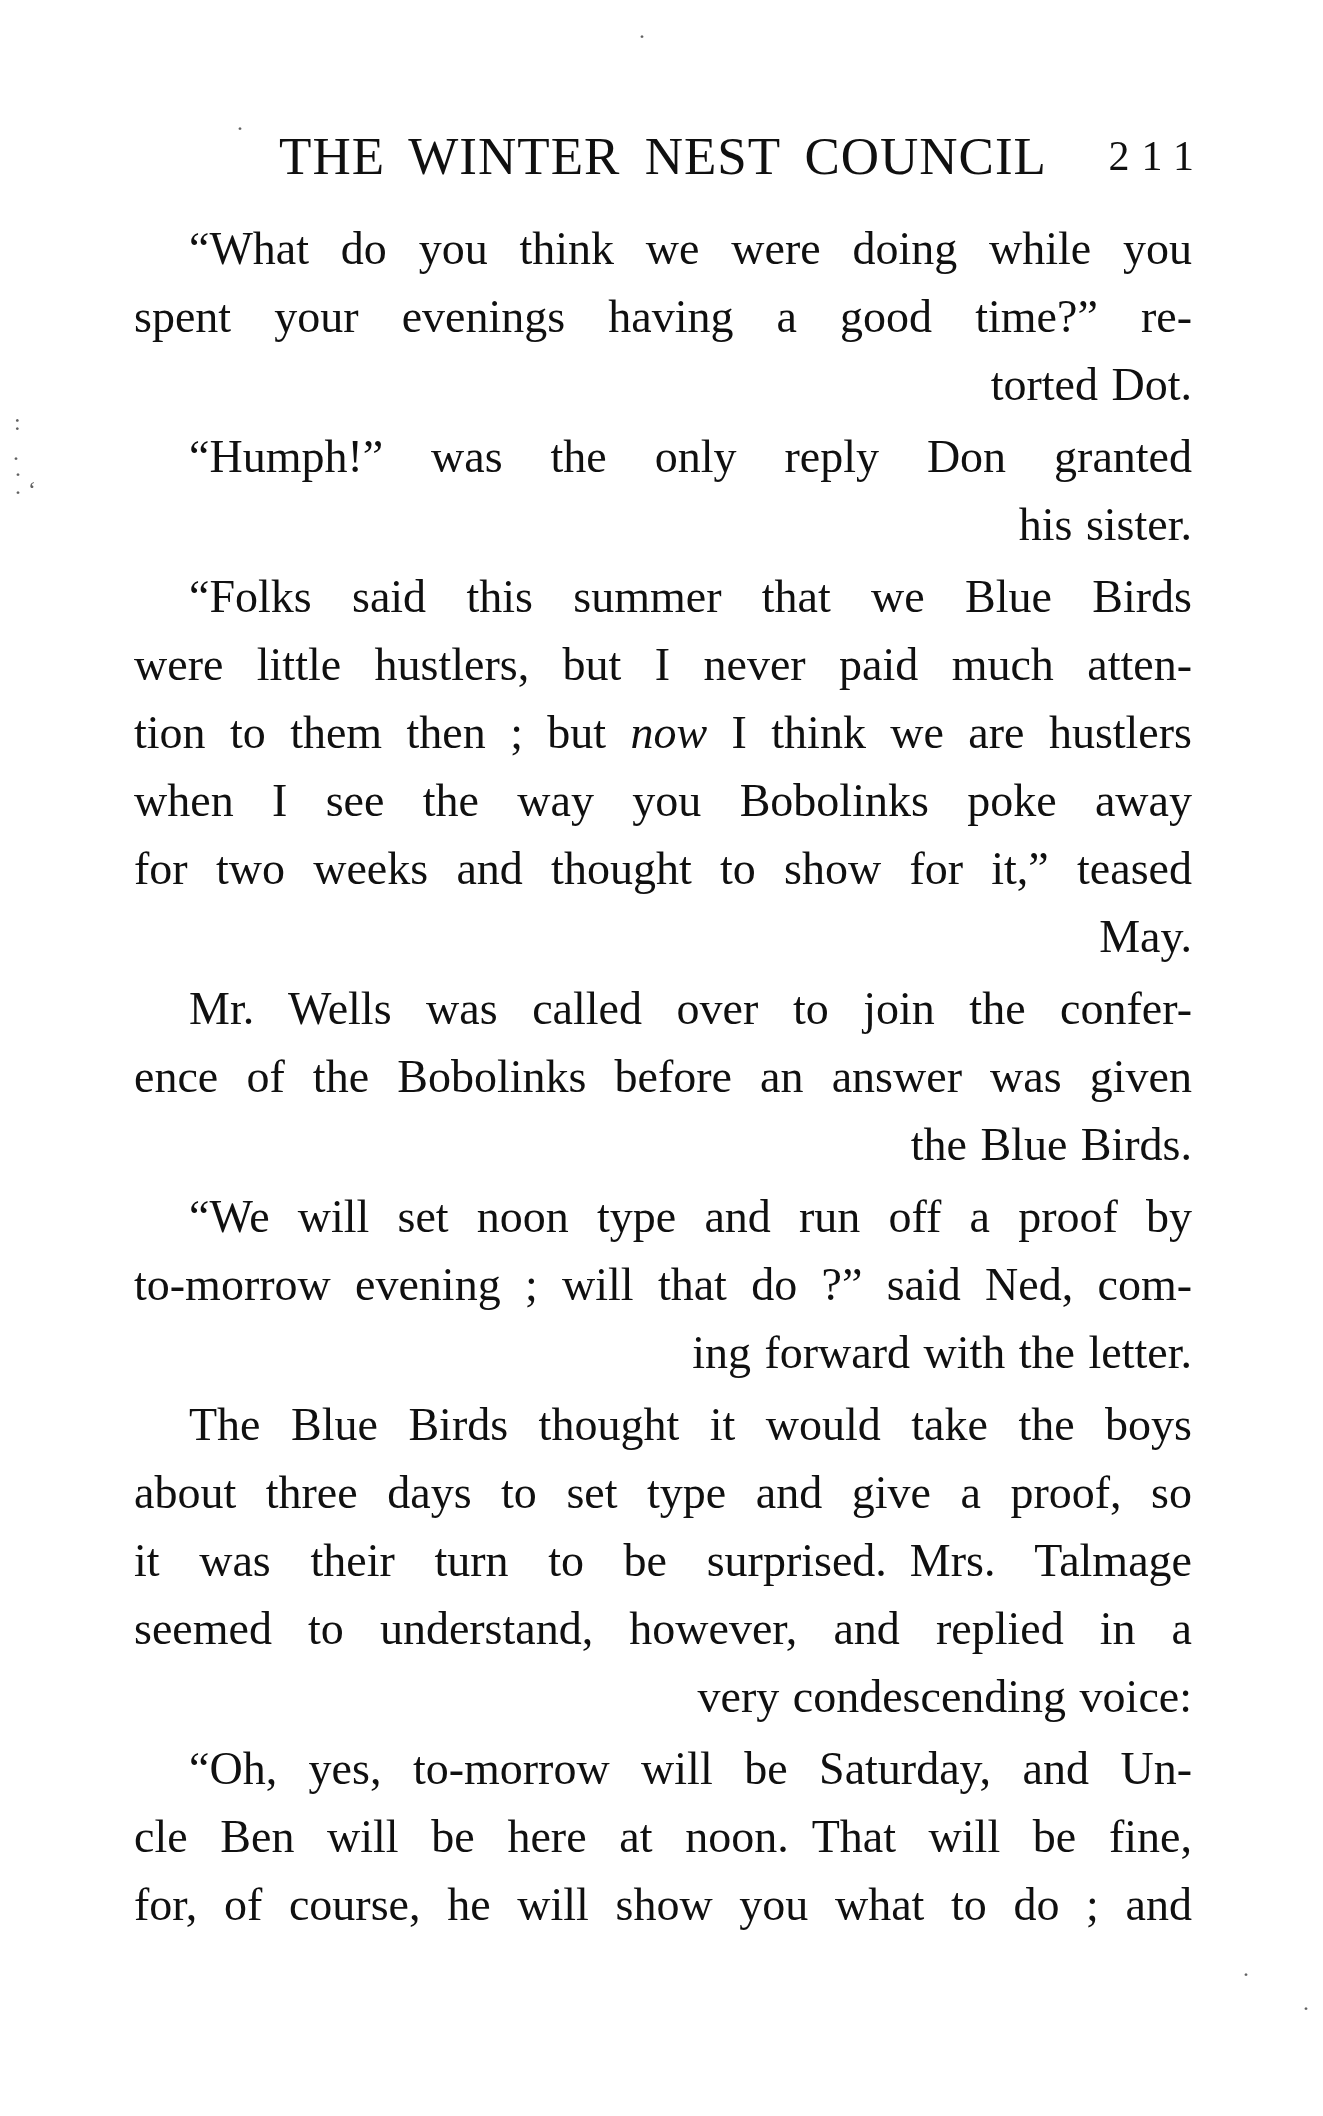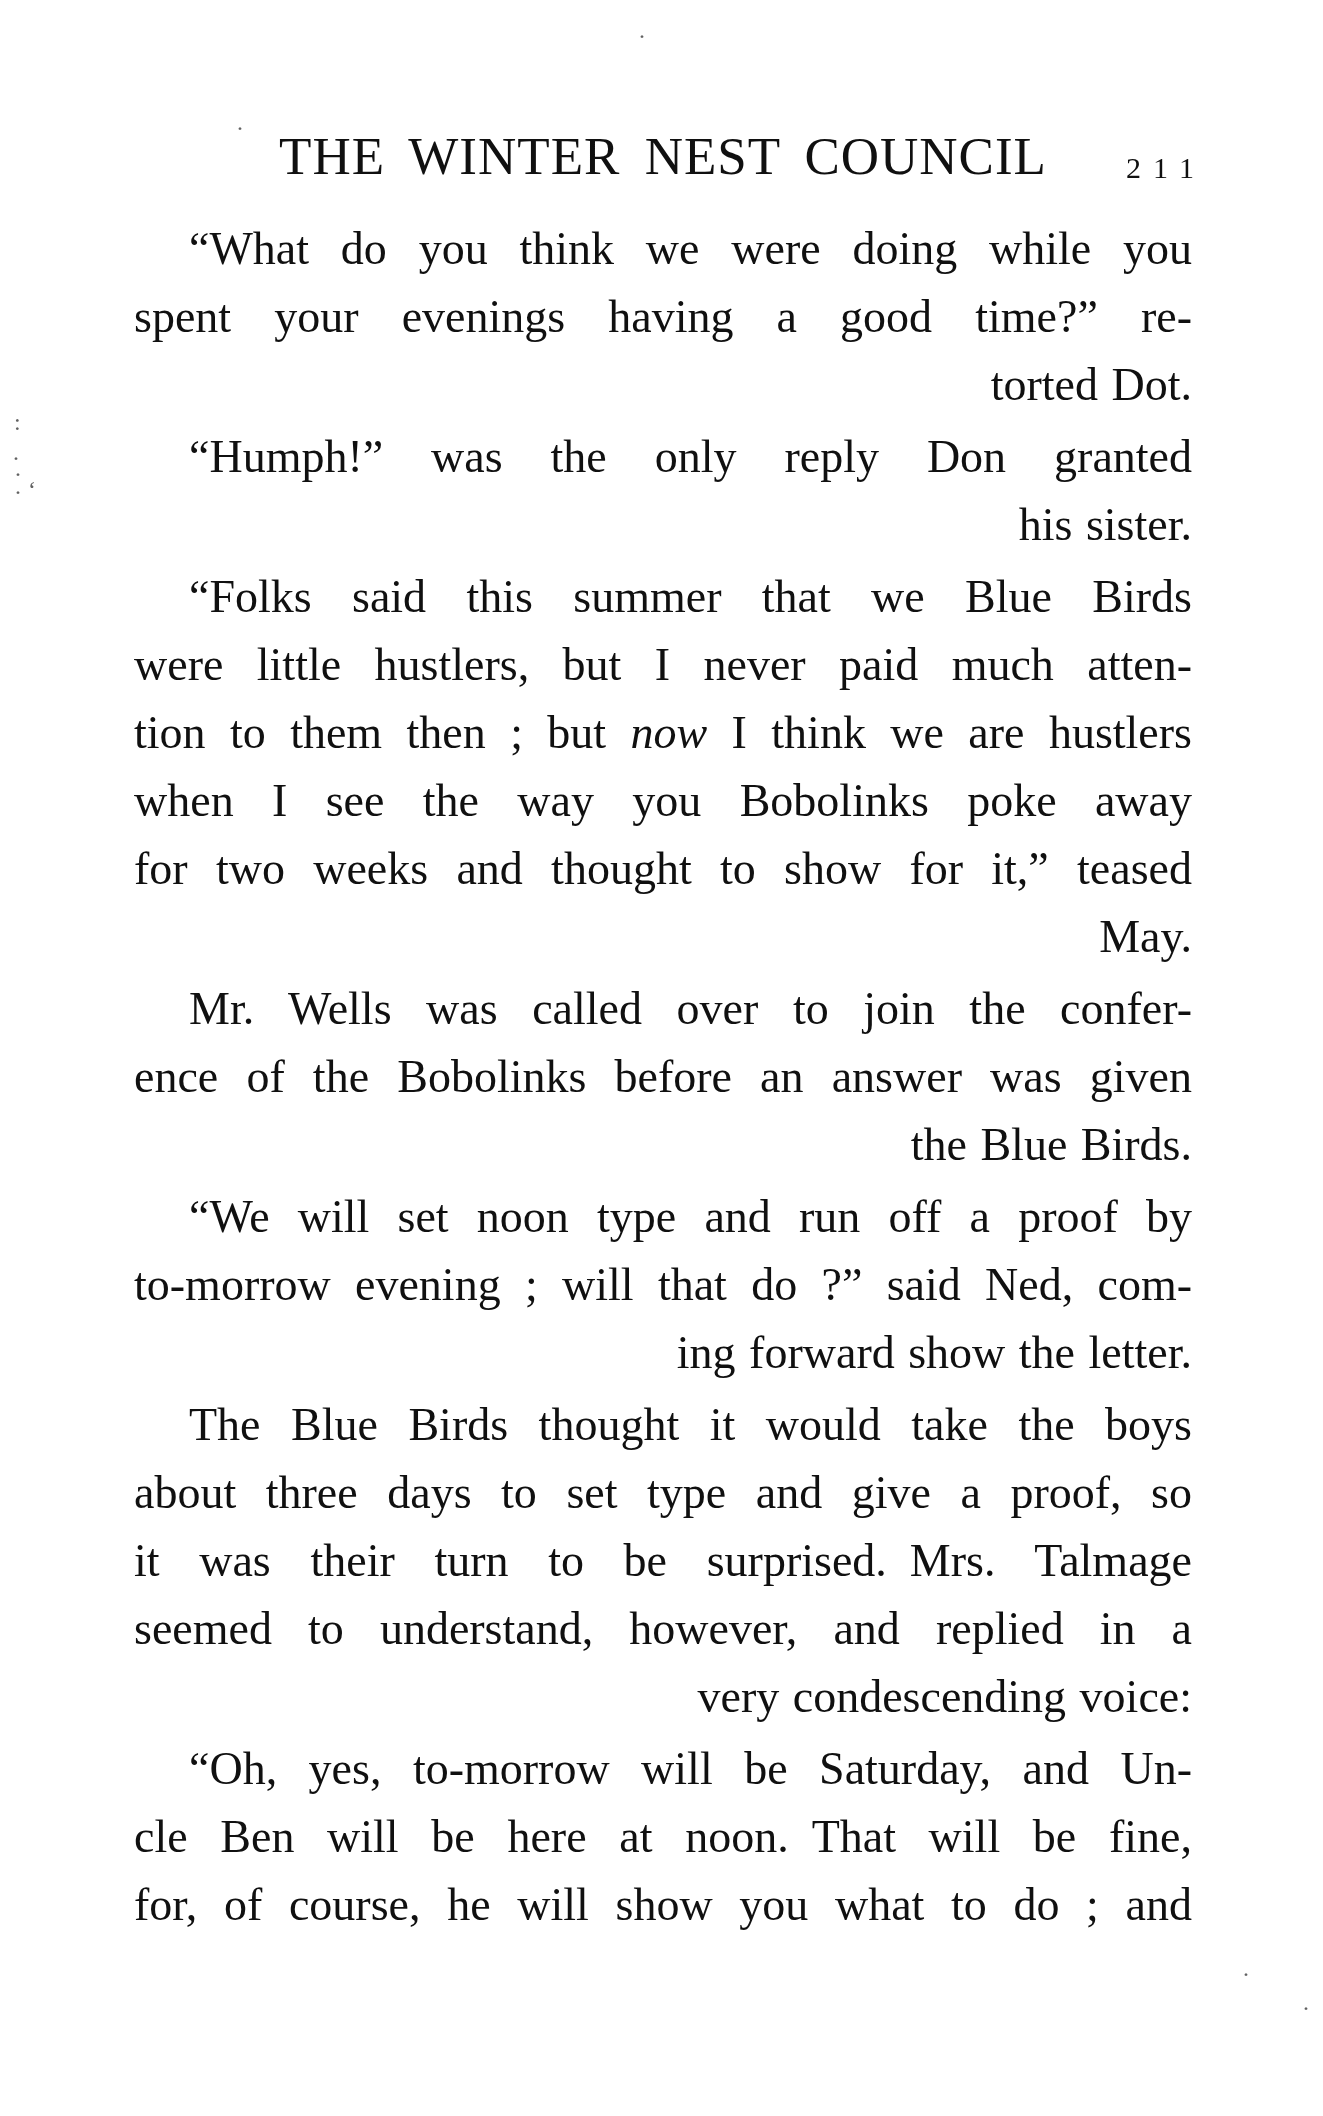--- a/index.html
+++ b/index.html
@@ -24,22 +24,22 @@
     text-align: center;
     font-size: 53px;
     line-height: 60px;
     letter-spacing: 1px;
     word-spacing: 10px;
     white-space: nowrap;
   }
   .page-number {
     position: absolute;
     right: -10px;
-    top: 12px;
-    font-size: 30px;
+    top: 0;
+    font-size: 42px;
     line-height: 60px;
     letter-spacing: 12px;
     font-variant-numeric: oldstyle-nums;
   }
   .page-body {
     position: absolute;
     left: 130px;
     top: 211px;
     width: 1066px;
   }
@@ -94,21 +94,21 @@
       <div class="line">May.</div>
     </div>
     <div class="paragraph">
       <div class="line just indent">Mr. Wells was called over to join the confer-</div>
       <div class="line just">ence of the Bobolinks before an answer was given</div>
       <div class="line">the Blue Birds.</div>
     </div>
     <div class="paragraph">
       <div class="line just indent">“We will set noon type and run off a proof by</div>
       <div class="line just">to-morrow evening ; will that do ?” said Ned, com-</div>
-      <div class="line">ing forward show the letter.</div>
+      <div class="line">ing forward with the letter.</div>
     </div>
     <div class="paragraph">
       <div class="line just indent">The Blue Birds thought it would take the boys</div>
       <div class="line just">about three days to set type and give a proof, so</div>
       <div class="line just">it was their turn to be surprised. Mrs. Talmage</div>
       <div class="line just">seemed to understand, however, and replied in a</div>
       <div class="line">very condescending voice:</div>
     </div>
     <div class="paragraph">
       <div class="line just indent">“Oh, yes, to-morrow will be Saturday, and Un-</div>

